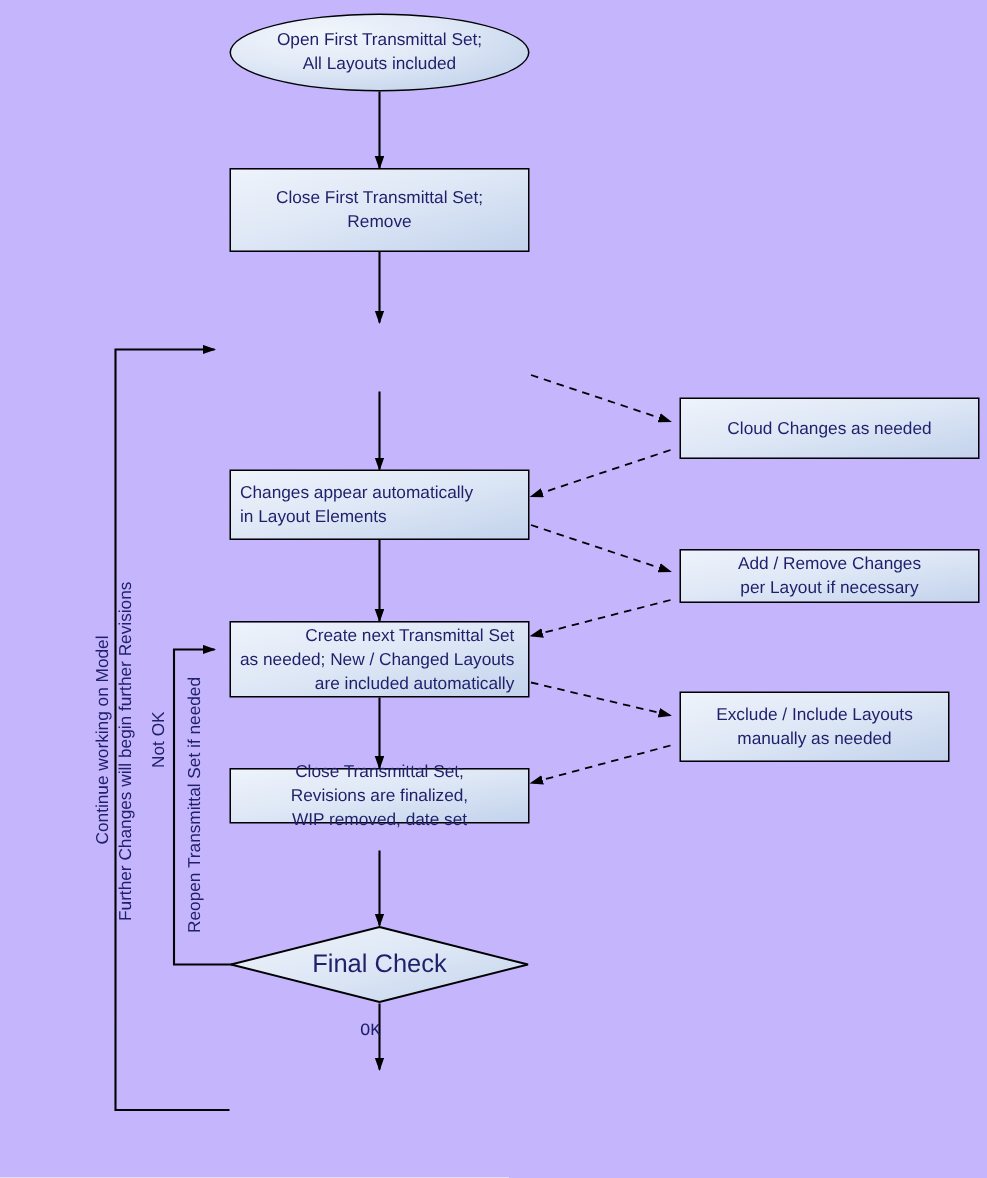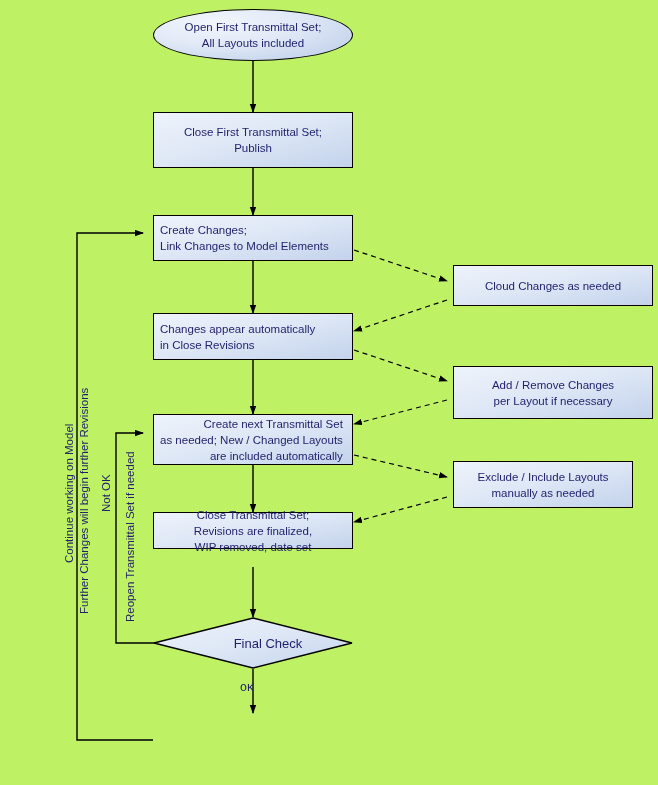--- a/index.html
+++ b/index.html
@@ -7,21 +7,21 @@
     padding: 0;
     background: #ffffff;
   }
   body {
     font-family: "Liberation Sans", sans-serif;
   }
   #canvas {
     position: relative;
     width: 658px;
     height: 785px;
-    background: #bef264;
+    background: #c4b5fd;
     overflow: hidden;
   }
   svg.wires {
     position: absolute;
     left: 0;
     top: 0;
     width: 658px;
     height: 785px;
     pointer-events: none;
   }
@@ -52,29 +52,29 @@
   .diamond-wrap {
     position: absolute;
   }
   .diamond-wrap svg {
     position: absolute;
     left: 0;
     top: 0;
   }
   .diamond-label {
     position: absolute;
-    left: 15px;
+    left: 0;
     top: 0;
     width: 100%;
     height: 100%;
     display: flex;
     align-items: center;
     justify-content: center;
     color: #1f1f6b;
-    font-size: 13px;
+    font-size: 17px;
     text-align: center;
   }
   .edge-label {
     position: absolute;
     color: #1f1f6b;
     font-size: 11.5px;
     white-space: nowrap;
   }
   .vlabel {
     position: absolute;
@@ -122,27 +122,25 @@
       <path d="M447,400 L354,424" marker-end="url(#arrowd)"></path>
       <path d="M354,455 L447,477" marker-end="url(#arrowd)"></path>
       <path d="M447,497 L354,522" marker-end="url(#arrowd)"></path>
     </g>
   </svg>
 
   <div class="node terminator" style="left:153px; top:9px; width:200px; height:52px;">Open First Transmittal Set;
 All Layouts included</div>
 
   <div class="node" style="left:153px; top:112px; width:200px; height:56px;">Close First Transmittal Set;
-Publish</div>
+Remove</div>
 
-  <div class="node left-align" style="left:153px; top:215px; width:200px; height:46px;">Create Changes;
-Link Changes to Model Elements</div>
 
   <div class="node left-align" style="left:153px; top:313px; width:200px; height:47px;">Changes appear automatically
-in Close Revisions</div>
+in Layout Elements</div>
 
   <div class="node left-align" style="left:153px; top:414px; width:200px; height:51px;text-align:right;">Create next Transmittal Set
  as needed; New / Changed Layouts
 are included automatically</div>
 
   <div class="node" style="left:153px; top:512px; width:200px; height:37px;">Close Transmittal Set;
 Revisions are finalized,
 WIP removed, date set</div>
 
   <div class="diamond-wrap" style="left:153px; top:617px; width:200px; height:52px;">
@@ -155,21 +153,21 @@
         </linearGradient>
       </defs>
       <polygon points="100,1 199,26 100,51 1,26" fill="url(#dgrad)" stroke="#000000" stroke-width="1.3"></polygon>
     </svg>
     <div class="diamond-label">Final Check</div>
   </div>
 
 
   <div class="node" style="left:453px; top:265px; width:200px; height:41px;">Cloud Changes as needed</div>
 
-  <div class="node" style="left:453px; top:366px; width:200px; height:53px;">Add / Remove Changes
+  <div class="node" style="left:453px; top:366px; width:200px; height:36px;">Add / Remove Changes
 per Layout if necessary</div>
 
   <div class="node" style="left:453px; top:461px; width:180px; height:47px;">Exclude / Include Layouts
 manually as needed</div>
 
   <div class="edge-label" style="left:240px; top:681px;font-family:Liberation Mono, monospace;">OK</div>
 
   <div class="vlabel" style="left:100px; top:512px;">Not OK</div>
 
   <div class="vlabel" style="left:124px; top:622px;">Reopen Transmittal Set if needed</div>

